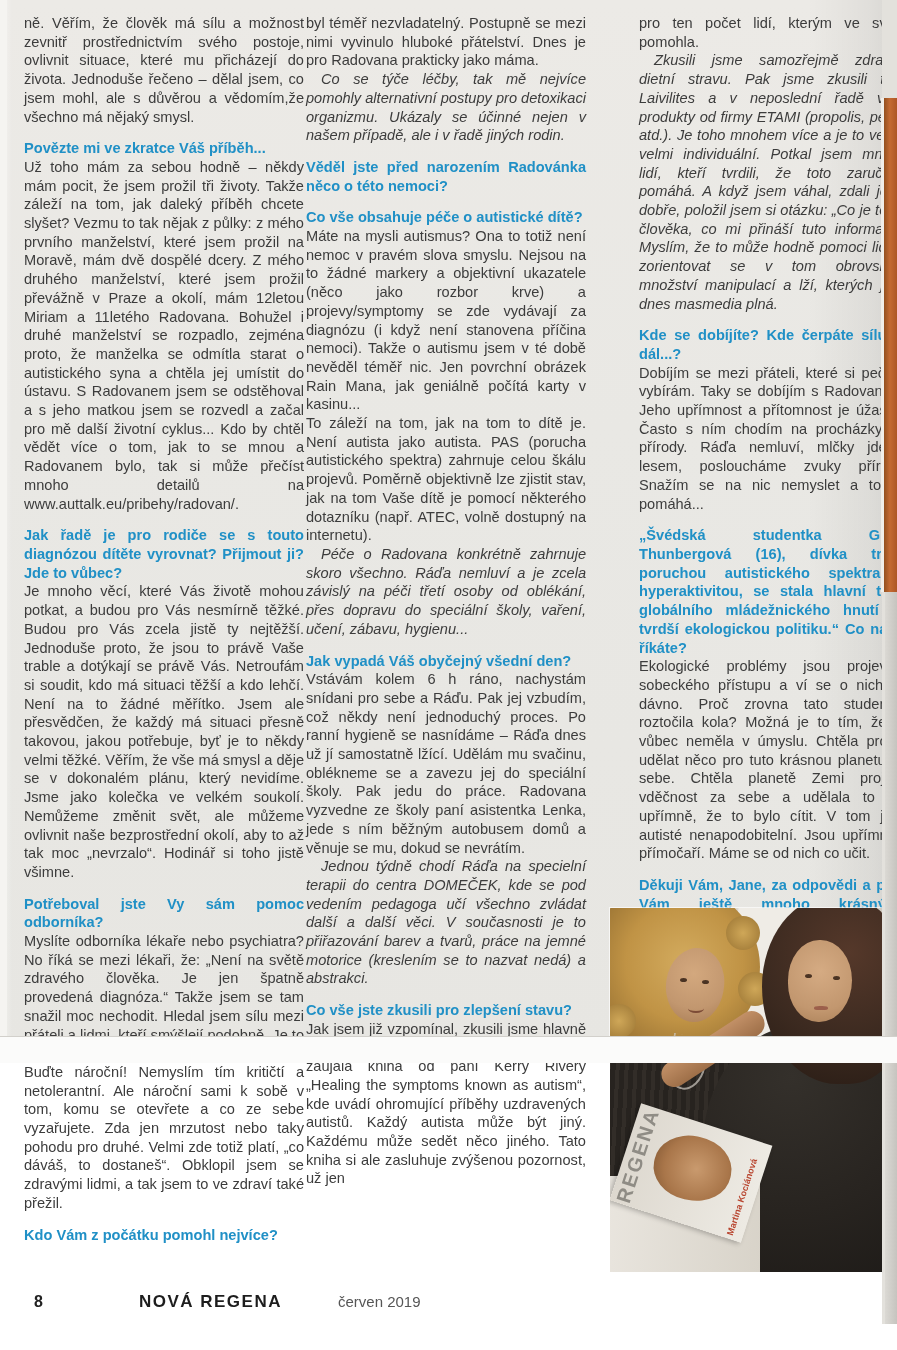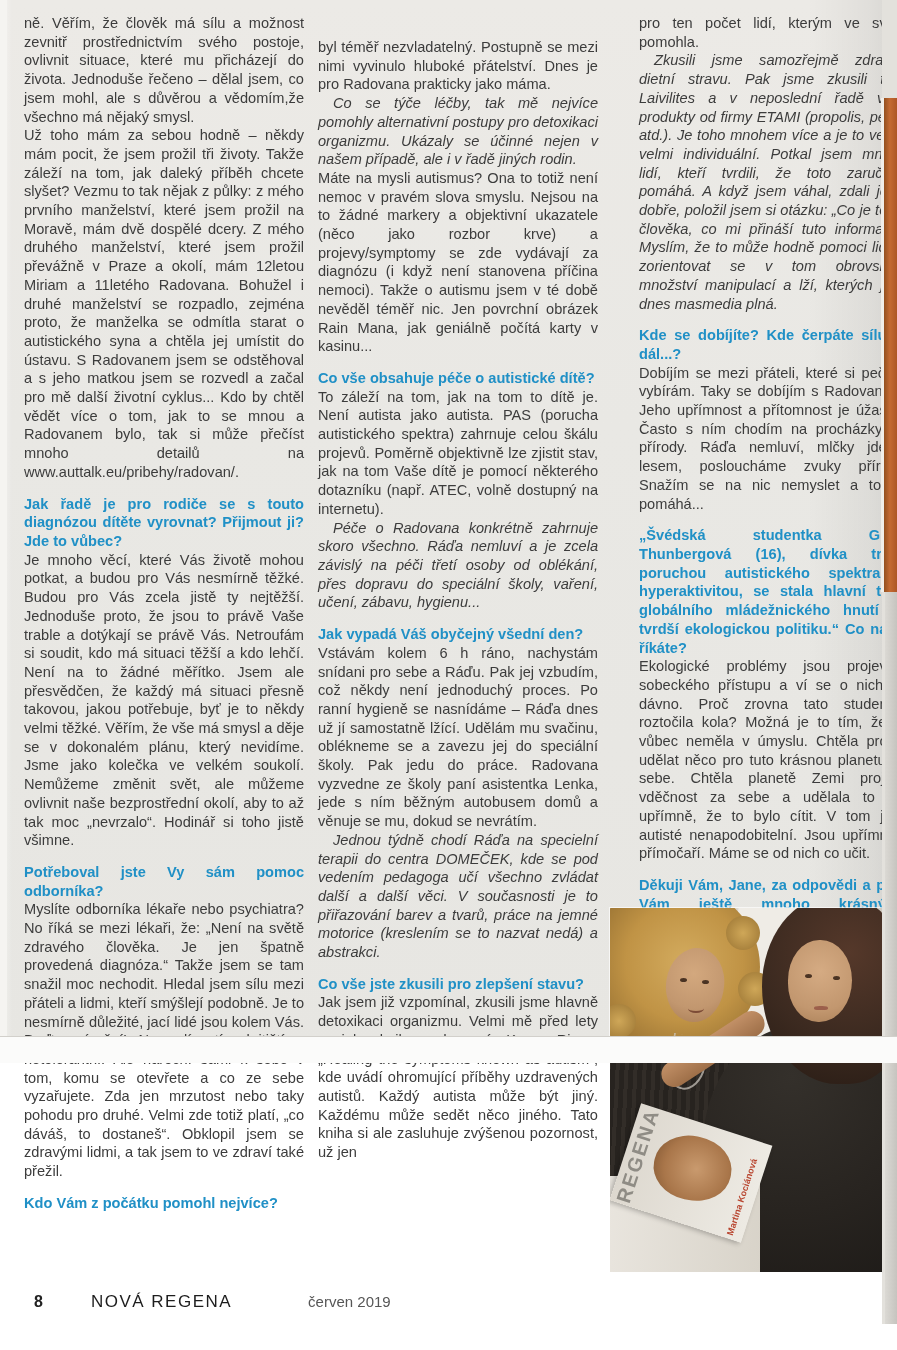--- a/index.html
+++ b/index.html
@@ -7,21 +7,21 @@
        font-family:"Liberation Sans","DejaVu Sans",sans-serif;
        background:#fff;}
   .page{position:relative;width:897px;height:1063px;
         background:
           linear-gradient(to right, rgba(255,255,255,.5) 0, rgba(255,255,255,0) 12px),
           linear-gradient(to right, rgba(0,0,0,0) 90%, rgba(0,0,0,.05) 97%, rgba(0,0,0,.09) 100%),
           linear-gradient(180deg,#eceae6 0%,#e9e8e4 40%,#e7e6e2 100%);}
   
   .col{position:absolute;top:14px;}
   #col1{left:24px;width:280px;}
-  #col2{left:318px;width:280px;margin-top:24px;}
+  #col2{left:306px;width:280px;}
   #col3{left:639px;width:268px;}
   .block{margin:0;font-size:14.6px;line-height:18.7px;color:#3c3c3c;
          text-align:justify;overflow-wrap:break-word;}
   .heading{color:var(--heading_blue,#2090c6);font-weight:bold;margin-top:13px;}
   .closing{color:var(--heading_blue,#2090c6);font-weight:bold;margin-top:13px;}
   .para_indent{text-indent:15px;font-style:italic;}
   
   .photo{position:absolute;left:610px;top:908px;width:272px;height:364px;
          overflow:hidden;background:linear-gradient(100deg,#eae6df 0%,#dcd7ce 45%,#c9c3b8 100%);
          box-shadow:0 0 0 1px rgba(255,255,255,.65);}
@@ -60,52 +60,54 @@
   .mag-photo{left:14px;top:30px;width:64px;height:78px;border-radius:48%;
          background:radial-gradient(circle at 50% 45%, #c99a6e 0%, #a9764a 60%, #7e5430 100%);
          transform:rotate(-6deg);}
   .mag-name{left:4px;top:8px;width:94px;transform:rotate(180deg);font-size:9px;font-weight:bold;
          color:#b8452f;text-align:left;position:absolute;}
   .mag-title{left:0;bottom:2px;width:100%;transform:rotate(180deg);font-size:20px;font-weight:bold;
          letter-spacing:2px;color:#8f8c85;text-align:center;font-family:"Liberation Sans",sans-serif;}
   
   .footer{position:absolute;left:34px;top:1292px;display:flex;align-items:baseline;color:#222;}
   .footer .pagenum{font-size:16px;font-weight:bold;}
-  .footer .magname{margin-left:48px;font-size:17px;font-weight:normal;letter-spacing:1.5px;color:#1d1d1d;}
-  .footer .issue{margin-left:76px;font-size:15px;color:#565656;}
+  .footer .magname{margin-left:96px;font-size:17px;font-weight:bold;letter-spacing:1.5px;color:#1d1d1d;}
+  .footer .issue{margin-left:56px;font-size:15px;color:#565656;}
   
   .edge-left{position:absolute;left:0;top:0;width:7px;height:100%;background:#f5f4f1;}
   .edge-bottom{position:absolute;left:0;bottom:0;width:100%;height:26px;background:#fbfbfa;
          border-top:1px solid #d2d0cb;}
   .edge-strip{position:absolute;right:0;top:0;width:15px;height:1324px;background:#e3e1dc;}
   .edge-orange{position:absolute;right:0;top:98px;width:13px;height:494px;
          border-left:3px solid #f0eee9;
          background:linear-gradient(to right,#8a4a22,#c4халь 0) , linear-gradient(#c06630,#b35a28);}
   .edge-gray{position:absolute;right:0;top:592px;width:12px;height:732px;
          background:linear-gradient(to right,#dbd9d4,#c6c4bf);}
 </style>
 </head>
 <body>
 
 <div class="page">
 
   <section class="col" id="col1">
       <p class="block para">ně. Věřím, že člověk má sílu a možnost zevnitř prostřednictvím svého postoje, ovlivnit situace, které mu přicházejí do života. Jednoduše řečeno – dělal jsem, co jsem mohl, ale s důvěrou a vědomím,že všechno má nějaký smysl.</p>
+      <p class="block heading">Povězte mi ve zkratce Váš příběh...</p>
       <p class="block para">Už toho mám za sebou hodně – někdy mám pocit, že jsem prožil tři životy. Takže záleží na tom, jak daleký příběh chcete slyšet? Vezmu to tak nějak z půlky: z mého prvního manželství, které jsem prožil na Moravě, mám dvě dospělé dcery. Z mého druhého manželství, které jsem prožil převážně v Praze a okolí, mám 12letou Miriam a 11letého Radovana. Bohužel i druhé manželství se rozpadlo, zejména proto, že manželka se odmítla starat o autistického syna a chtěla jej umístit do ústavu. S Radovanem jsem se odstěhoval a s jeho matkou jsem se rozvedl a začal pro mě další životní cyklus... Kdo by chtěl vědět více o tom, jak to se mnou a Radovanem bylo, tak si může přečíst mnoho detailů na www.auttalk.eu/pribehy/radovan/.</p>
       <p class="block heading">Jak řadě je pro rodiče se s touto diagnózou dítěte vyrovnat? Přijmout ji? Jde to vůbec?</p>
       <p class="block para">Je mnoho věcí, které Vás životě mohou potkat, a budou pro Vás nesmírně těžké. Budou pro Vás zcela jistě ty nejtěžší. Jednoduše proto, že jsou to právě Vaše trable a dotýkají se právě Vás. Netroufám si soudit, kdo má situaci těžší a kdo lehčí. Není na to žádné měřítko. Jsem ale přesvědčen, že každý má situaci přesně takovou, jakou potřebuje, byť je to někdy velmi těžké. Věřím, že vše má smysl a děje se v dokonalém plánu, který nevidíme. Jsme jako kolečka ve velkém soukolí. Nemůžeme změnit svět, ale můžeme ovlivnit naše bezprostřední okolí, aby to až tak moc „nevrzalo“. Hodinář si toho jistě všimne.</p>
       <p class="block heading">Potřeboval jste Vy sám pomoc odborníka?</p>
       <p class="block para">Myslíte odborníka lékaře nebo psychiatra? No říká se mezi lékaři, že: „Není na světě zdravého člověka. Je jen špatně provedená diagnóza.“ Takže jsem se tam snažil moc nechodit. Hledal jsem sílu mezi přáteli a lidmi, kteří smýšlejí podobně. Je to nesmírně důležité, jací lidé jsou kolem Vás. Buďte nároční! Nemyslím tím kritičtí a netolerantní. Ale nároční sami k sobě v tom, komu se otevřete a co ze sebe vyzařujete. Zda jen mrzutost nebo taky pohodu pro druhé. Velmi zde totiž platí, „co dáváš, to dostaneš“. Obklopil jsem se zdravými lidmi, a tak jsem to ve zdraví také přežil.</p>
       <p class="block heading">Kdo Vám z počátku pomohl nejvíce?</p>
     </section>
   <section class="col" id="col2">
       <p class="block para">byl téměř nezvladatelný. Postupně se mezi nimi vyvinulo hluboké přátelství. Dnes je pro Radovana prakticky jako máma.</p>
       <p class="block para_indent">Co se týče léčby, tak mě nejvíce pomohly alternativní postupy pro detoxikaci organizmu. Ukázaly se účinné nejen v našem případě, ale i v řadě jiných rodin.</p>
+      <p class="block heading">Věděl jste před narozením Radovánka něco o této nemoci?</p>
+      <p class="block heading">Co vše obsahuje péče o autistické dítě?</p>
       <p class="block para">Máte na mysli autismus? Ona to totiž není nemoc v pravém slova smyslu. Nejsou na to žádné markery a objektivní ukazatele (něco jako rozbor krve) a projevy/symptomy se zde vydávají za diagnózu (i když není stanovena příčina nemoci). Takže o autismu jsem v té době nevěděl téměř nic. Jen povrchní obrázek Rain Mana, jak geniálně počítá karty v kasinu...</p>
-      <p class="block heading">Co vše obsahuje péče o autistické dítě?</p>
       <p class="block para">To záleží na tom, jak na tom to dítě je. Není autista jako autista. PAS (porucha autistického spektra) zahrnuje celou škálu projevů. Poměrně objektivně lze zjistit stav, jak na tom Vaše dítě je pomocí některého dotazníku (např. ATEC, volně dostupný na internetu).</p>
       <p class="block para_indent">Péče o Radovana konkrétně zahrnuje skoro všechno. Ráďa nemluví a je zcela závislý na péči třetí osoby od oblékání, přes dopravu do speciální školy, vaření, učení, zábavu, hygienu...</p>
       <p class="block heading">Jak vypadá Váš obyčejný všední den?</p>
       <p class="block para">Vstávám kolem 6 h ráno, nachystám snídani pro sebe a Ráďu. Pak jej vzbudím, což někdy není jednoduchý proces. Po ranní hygieně se nasnídáme – Ráďa dnes už jí samostatně lžící. Udělám mu svačinu, oblékneme se a zavezu jej do speciální školy. Pak jedu do práce. Radovana vyzvedne ze školy paní asistentka Lenka, jede s ním běžným autobusem domů a věnuje se mu, dokud se nevrátím.</p>
       <p class="block para_indent">Jednou týdně chodí Ráďa na specielní terapii do centra DOMEČEK, kde se pod vedením pedagoga učí všechno zvládat další a další věci. V současnosti je to přiřazování barev a tvarů, práce na jemné motorice (kreslením se to nazvat nedá) a abstrakci.</p>
       <p class="block heading">Co vše jste zkusili pro zlepšení stavu?</p>
       <p class="block para">Jak jsem již vzpomínal, zkusili jsme hlavně detoxikaci organizmu. Velmi mě před lety zaujala kniha od paní Kerry Rivery „Healing the symptoms known as autism“, kde uvádí ohromující příběhy uzdravených autistů. Každý autista může být jiný. Každému může sedět něco jiného. Tato kniha si ale zasluhuje zvýšenou pozornost, už jen</p>
     </section>
   <section class="col" id="col3">
       <p class="block para">pro ten počet lidí, kterým ve světě pomohla.</p>

